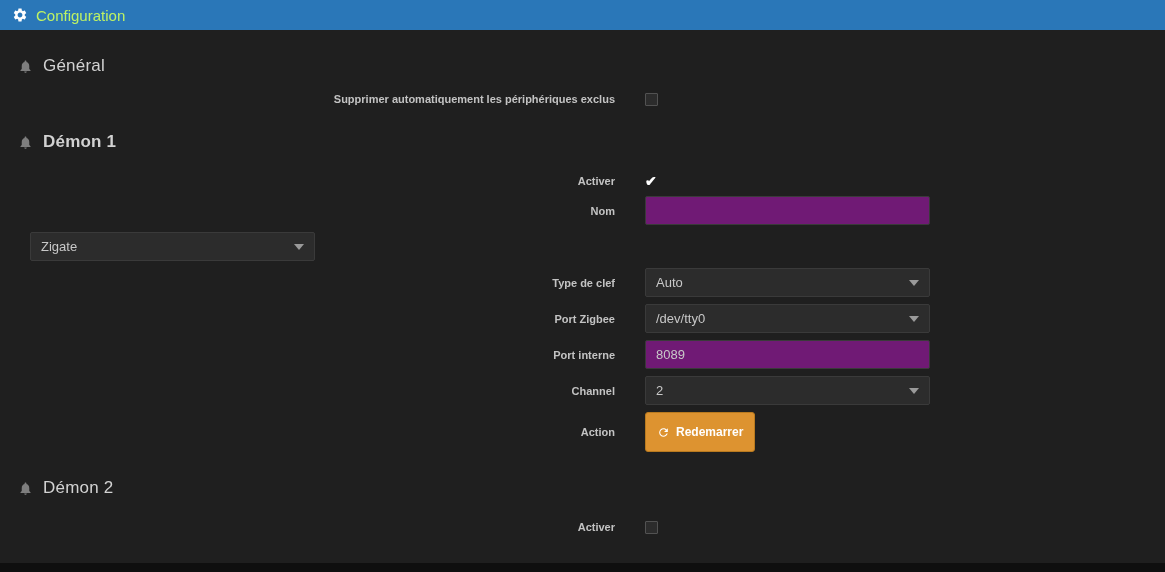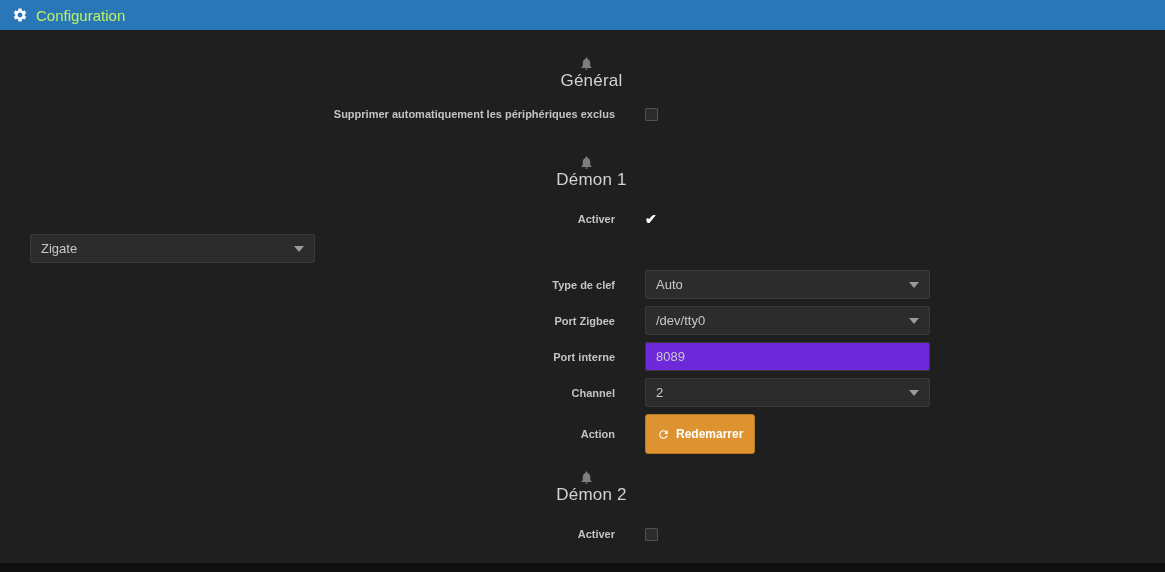--- a/index.html
+++ b/index.html
@@ -25,27 +25,26 @@
   .titlebar .ttitle { font-size: 15px; color: #bef264; }
 
   
   .page { padding-top: 26px; }
 
   .section-header {
     display: flex;
     align-items: center;
     margin-left: 18px;
     margin-bottom: 14px;
-    flex-direction: column;
   }
   .section-header .sicon { display: inline-flex; margin-right: 10px; opacity: .85; }
   .section-header .stitle { font-size: 17px; color: #d2d2d2; letter-spacing: .2px; }
 
-  .sec-gap-1 { margin-top: 32px; }
-  .sec-gap-2 { margin-top: 16px; }
+  .sec-gap-1 { margin-top: 24px; font-weight: bold; }
+  .sec-gap-2 { margin-top: 26px; }
 
   .form-row {
     display: flex;
     align-items: center;
     margin-bottom: 7px;
   }
   .form-row.chk { min-height: 18px; margin-top: 12px; margin-bottom: 6px; }
   .form-row.chk2 { margin-top: 20px; }
 
   .form-label {
@@ -53,21 +52,21 @@
     text-align: right;
     font-size: 11px;
     font-weight: bold;
     color: #c3c3c3;
     flex-shrink: 0;
   }
   .control { margin-left: 30px; display: flex; align-items: center; }
 
   .text-input {
     width: 285px; height: 29px;
-    background: #6d28d9;
+    background: #701a75;
     border: 1px solid #3a3a3a;
     border-radius: 2px;
     color: #c8c8c8;
     font-family: "Liberation Sans", sans-serif;
     font-size: 13px;
     padding: 0 10px;
     outline: none;
   }
 
   .select {
@@ -173,20 +172,26 @@
     <span class="stitle">Démon 1</span>
   </div>
 
   <div class="form-row chk chk2">
     <label class="form-label">Activer</label>
     <div class="control">
       <span class="checkbox checked"></span>
     </div>
   </div>
 
+  <div class="form-row">
+    <label class="form-label">Nom</label>
+    <div class="control">
+      <input class="text-input" type="text" autofocus="" value="" style="">
+    </div>
+  </div>
 
   <div class="form-row">
     <div class="control">
       <div class="select">
         <span>Zigate</span>
         <span class="caret"></span>
       </div>
     </div>
   </div>
 

